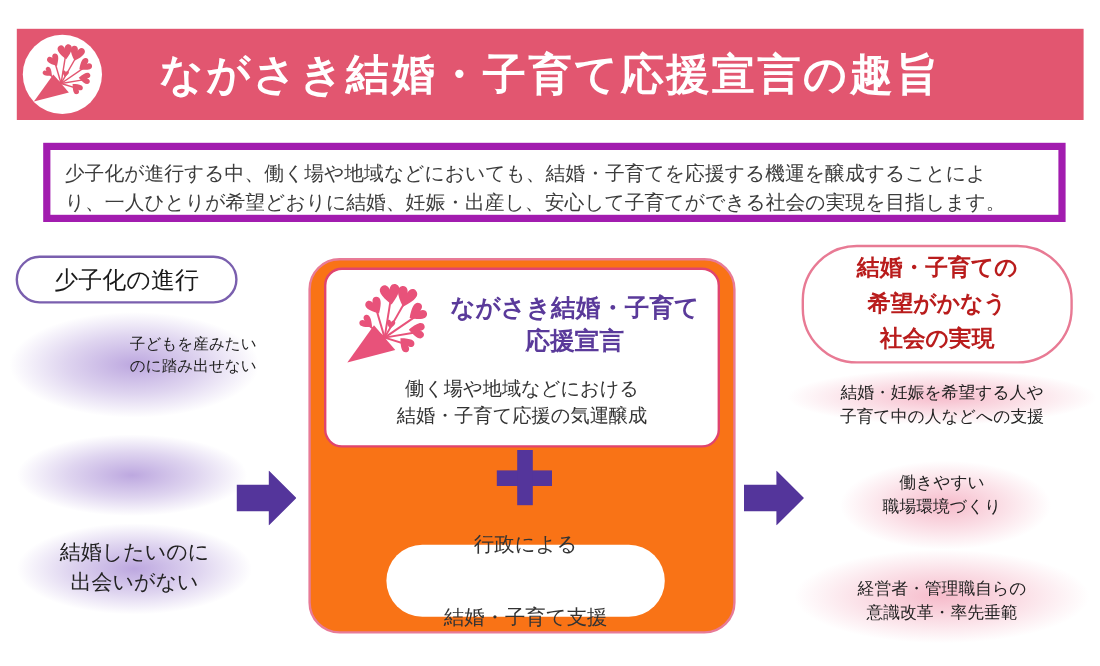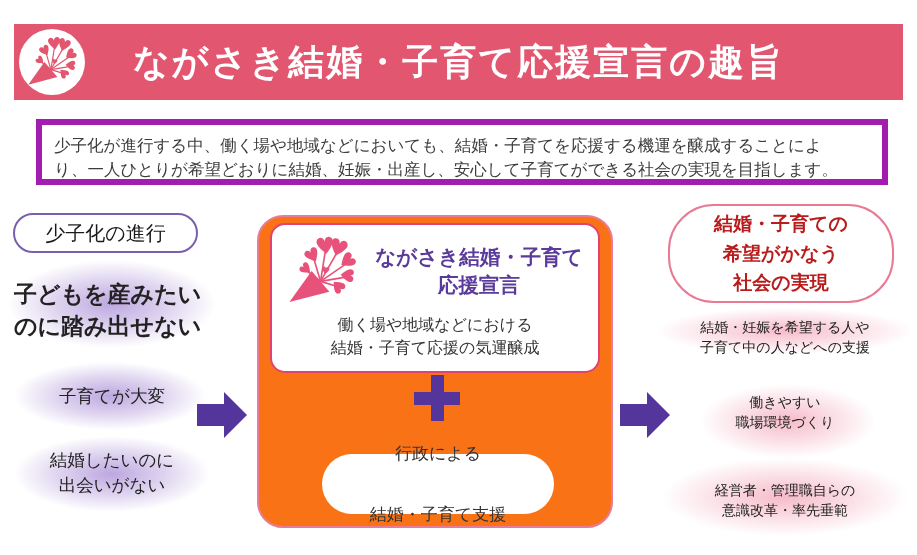--- a/index.html
+++ b/index.html
@@ -25,21 +25,21 @@
   .glow-pink { background:radial-gradient(closest-side, rgba(240,142,168,0.60), rgba(240,142,168,0.28) 55%, rgba(240,142,168,0) 100%); }
   .g-l1 { left:8px;  top:260px; width:208px; height:88px; }
   .g-l2 { left:14px; top:362px; width:192px; height:68px; }
   .g-l3 { left:14px; top:436px; width:196px; height:76px; }
   .g-r1 { left:656px; top:308px; width:258px; height:46px; }
   .g-r2 { left:700px; top:384px; width:176px; height:74px; }
   .g-r3 { left:662px; top:458px; width:246px; height:78px; }
 
   
   .side-item { position:absolute; z-index:1; color:#222; }
-  .l-item1 { left:14px; top:278px; width:200px; font-size:23px; line-height:1.4; text-align:left;font-weight:bold; }
+  .l-item1 { left:14px; top:278px; width:200px; font-size:13px; line-height:1.4; text-align:right; }
   .l-item2 { left:18px; top:384px; width:188px; font-size:17.5px; text-align:center; }
   .l-item3 { left:18px; top:448px; width:188px; font-size:17.5px; line-height:1.4; text-align:center; }
   .r-item  { left:658px; width:254px; font-size:14px; line-height:1.42; text-align:center; }
   .r-item1 { top:318px; }
   .r-item2 { top:393px; }
   .r-item3 { top:481px; }
 
   
   .arrow { position:absolute; width:50px; height:46px; background:#54359b; clip-path:polygon(0% 26%, 54% 26%, 54% 0%, 100% 50%, 54% 100%, 54% 74%, 0% 74%); }
   .arrow-left  { left:197px; top:392px; }
@@ -99,23 +99,20 @@
 
   <div class="pill-left">少子化の進行</div>
 
   <div class="glow glow-purple g-l1"></div>
   <div class="glow glow-purple g-l2"></div>
   <div class="glow glow-purple g-l3"></div>
 
   <div class="side-item l-item1">
     <div>子どもを産みたい</div>
     <div>のに踏み出せない</div>
-  </div>
-  <div class="side-item l-item2">
-    <div>子育てが大変</div>
   </div>
   <div class="side-item l-item3">
     <div>結婚したいのに</div>
     <div>出会いがない</div>
   </div>
 
   <div class="arrow arrow-left"></div>
   <div class="arrow arrow-right"></div>
 
   <div class="center-panel">

